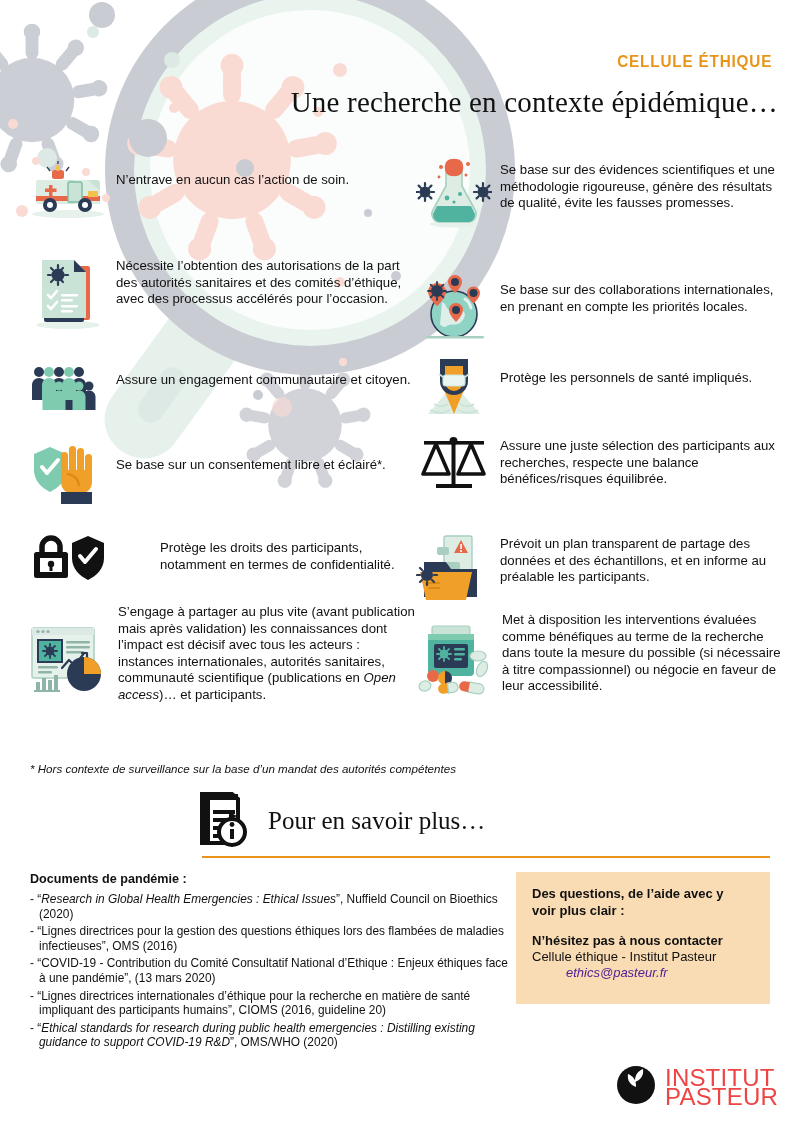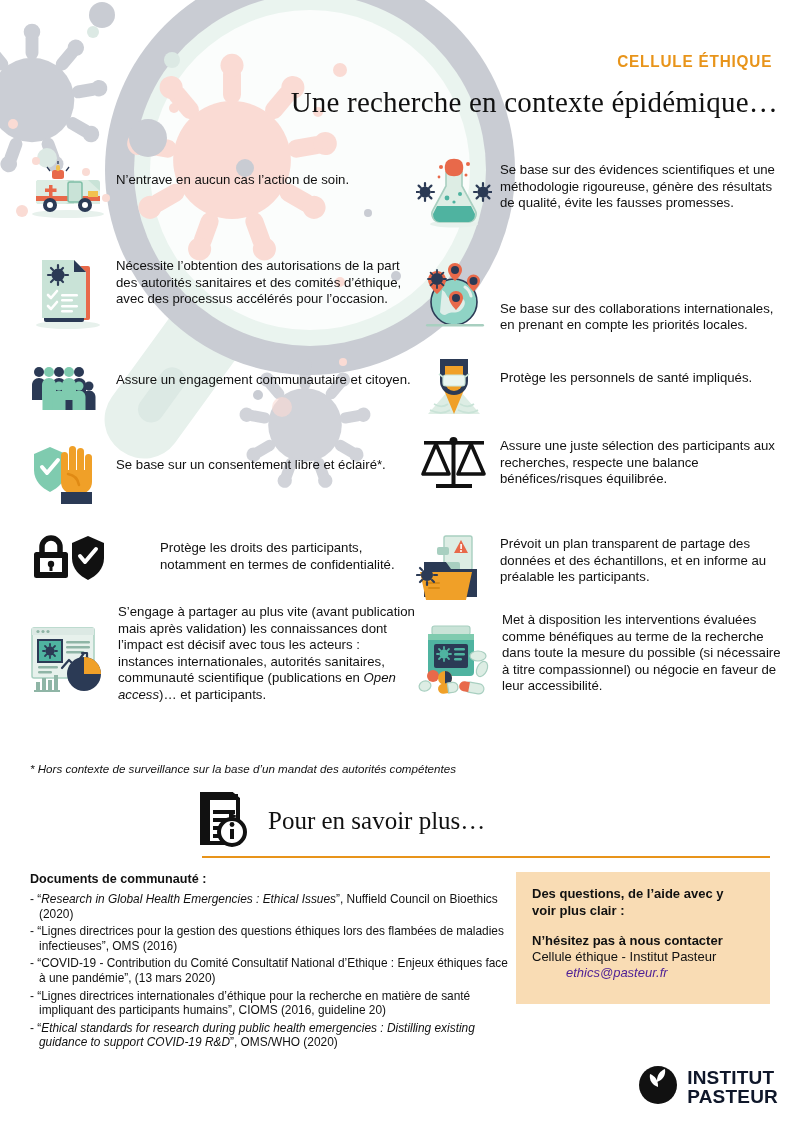--- a/index.html
+++ b/index.html
@@ -90,22 +90,22 @@
   .contact .c1{font-size:13px;font-weight:bold;margin-top:14px;color:#111;}
   .contact .c2{font-size:13px;margin-top:1px;color:#111;}
   .contact .c3{font-size:13px;font-style:italic;margin-top:1px;color:#4c1d95;margin-left:34px;}
 
   
   .logo{
     position:absolute;right:22px;bottom:14px;
     display:flex;align-items:center;gap:9px;z-index:5;
   }
   .logo .wordmark{
-    font-size:19px;font-weight:bold;line-height:19px;letter-spacing:.2px;
-    color:#0f172a;
+    font-size:24px;font-weight:normal;line-height:19px;letter-spacing:.2px;
+    color:#ef4444;
   }
 </style>
 </head>
 <body>
 
 <div class="page">
 
   <div class="bg">
     <svg width="800" height="1123" viewBox="0 0 800 1123" xmlns="http://www.w3.org/2000/svg">
       <defs>
@@ -422,21 +422,21 @@
                   <line x1="-6.4" y1="6.4" x2="-4.2" y2="4.2"></line>
                     <line x1="6.4" y1="6.4" x2="4.2" y2="4.2"></line>
                 </g>
               </g>
             </g>
           </svg>
         </span>
         <span class="txt" style="margin-left:8px;margin-top:4px;">Se base sur des évidences scientifiques et une méthodologie rigoureuse, génère des résultats de qualité, évite les fausses promesses.</span>
       </div>
 
-      <div class="item" style="position:absolute;top:104px;left:0;width:372px;align-items:flex-end;">
+      <div class="item" style="position:absolute;top:116px;left:0;width:372px;">
         <span class="ico">
           <svg width="76" height="70" viewBox="0 0 76 70">
             <circle cx="38" cy="42" r="23" fill="#8FD3C5" stroke="#2B3A55" stroke-width="1.6"></circle>
             <path d="M26 30c5 2 4 8 9 9s8-3 12 0 1 9-3 12-9 0-13 3-7-2-7-2" fill="#E7F1EC" opacity=".9"></path>
             <path d="M49 27c3 2 5 5 6 9" stroke="#E7F1EC" stroke-width="3" fill="none" stroke-linecap="round"></path>
             <path d="M12 20c0-5 4-9 9-9s9 4 9 9c0 6-9 14-9 14S12 26 12 20z" fill="#E8694A"></path>
             <circle cx="21" cy="19" r="6" fill="#2B3A55"></circle>
             <g stroke="#2B3A55" stroke-width="1.8" stroke-linecap="round">
               <line x1="21" y1="10" x2="21" y2="12.5"></line>
                 <line x1="21" y1="25.5" x2="21" y2="28"></line>
@@ -585,21 +585,21 @@
         <circle cx="36" cy="42" r="13" fill="#fff" stroke="#111" stroke-width="4"></circle>
         <rect x="34" y="39" width="4" height="10" fill="#111"></rect>
         <circle cx="36" cy="34.5" r="2.4" fill="#111"></circle>
       </svg>
     </span>
     <span class="label">Pour en savoir plus…</span>
   </div>
   <div class="rule"></div>
 
   <div class="refs">
-    <h3>Documents de communauté :</h3>
+    <h3>Documents de pandémie :</h3>
     <ul>
       <li><span>- “</span><i>Research in Global Health Emergencies : Ethical Issues</i><span>”, Nuffield Council on Bioethics (2020)</span></li>
       <li><span>- “</span><i></i><span>Lignes directrices pour la gestion des questions éthiques lors des flambées de maladies infectieuses”, OMS (2016)</span></li>
       <li><span>- “</span><i></i><span>COVID-19 - Contribution du Comité Consultatif National d’Ethique : Enjeux éthiques face à une pandémie”, (13 mars 2020)</span></li>
       <li><span>- “</span><i></i><span>Lignes directrices internationales d’éthique pour la recherche en matière de santé impliquant des participants humains”, CIOMS (2016, guideline 20)</span></li>
       <li><span>- “</span><i>Ethical standards for research during public health emergencies : Distilling existing guidance to support COVID-19 R&amp;D</i><span>”, OMS/WHO (2020)</span></li>
     </ul>
   </div>
 
   <div class="contact">

